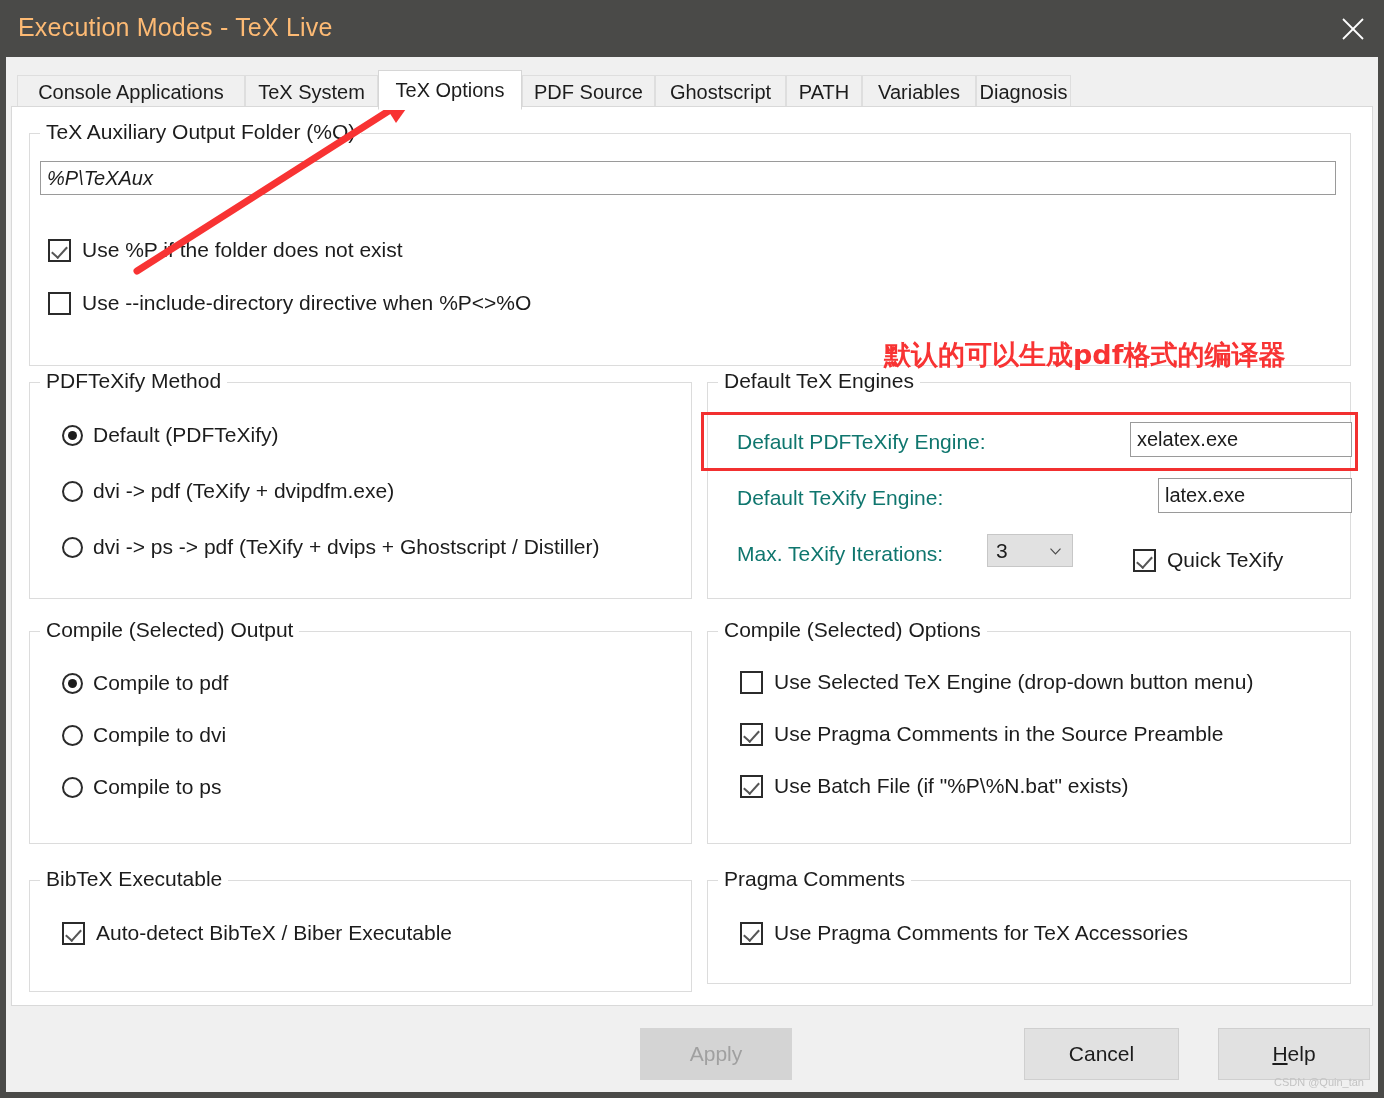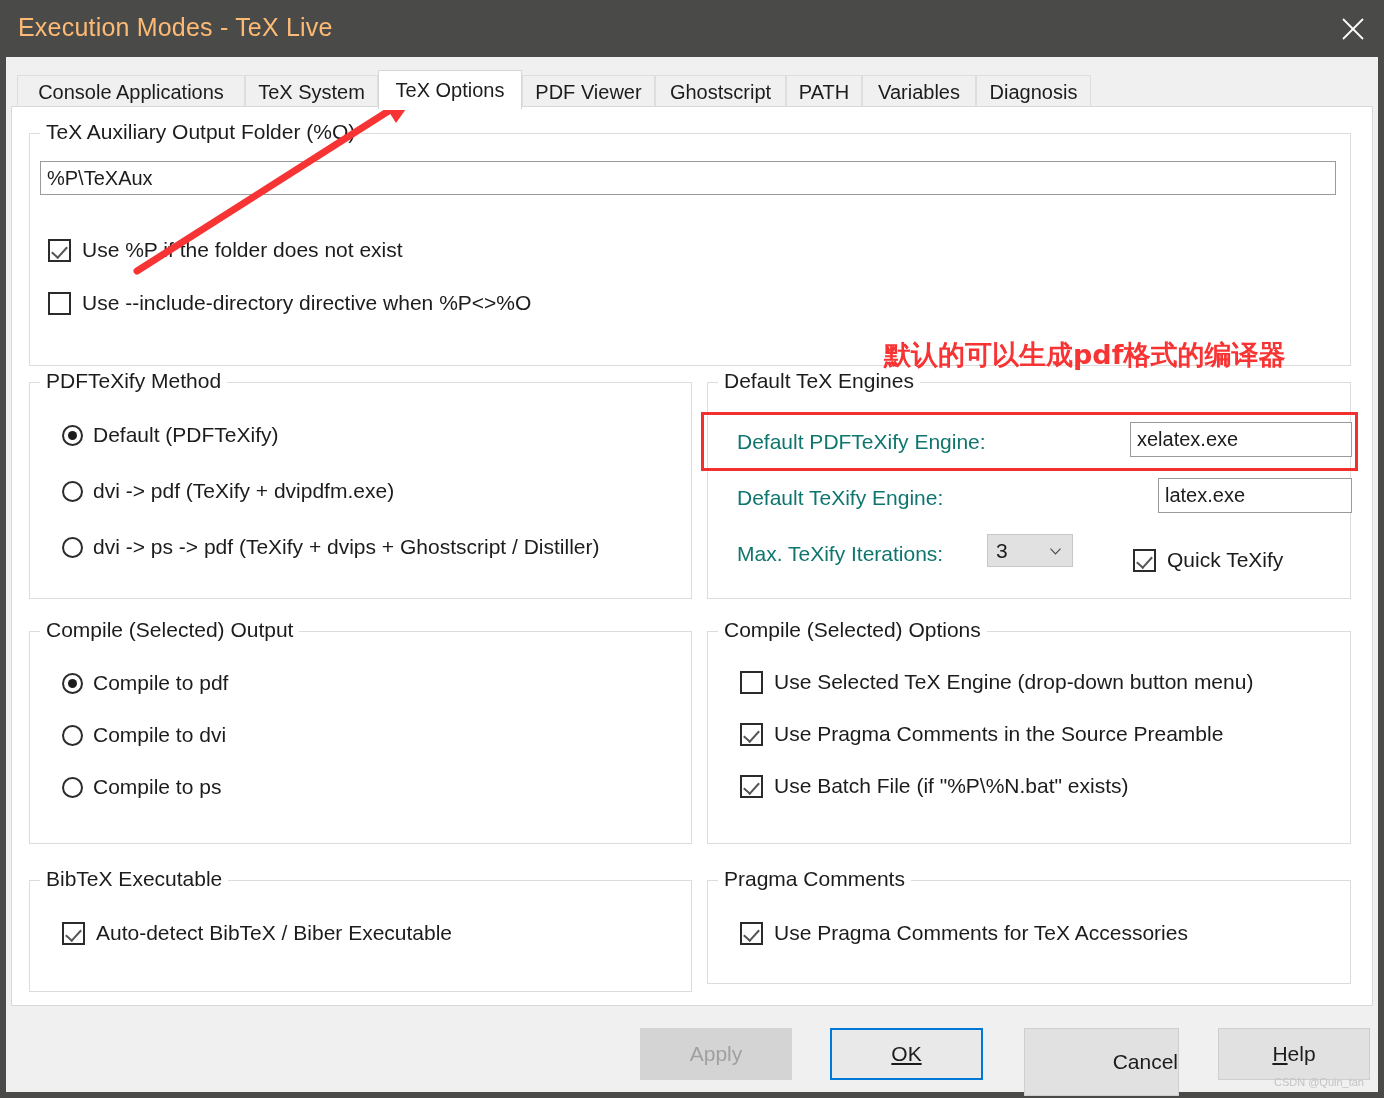--- a/index.html
+++ b/index.html
@@ -284,42 +284,42 @@
       <div class="tab" style="left:6px;width:228px;">
         <span>Console Applications</span>
         </div>
       <div class="tab" style="left:234px;width:133px;">
         <span>TeX System</span>
         </div>
       <div class="tab active" style="left:367px;width:144px;">
         <span>TeX Options</span>
         </div>
       <div class="tab" style="left:511px;width:133px;">
-        <span>PDF Viewer</span>
+        <span>PDF Source</span>
         </div>
       <div class="tab" style="left:644px;width:131px;">
         <span>Ghostscript</span>
         </div>
       <div class="tab" style="left:775px;width:76px;">
         <span>PATH</span>
         </div>
       <div class="tab" style="left:851px;width:114px;">
         <span>Variables</span>
         </div>
-      <div class="tab" style="left:965px;width:115px;">
+      <div class="tab" style="left:965px;width:95px;">
         <span>Diagnosis</span>
         </div>
     </div>
 
     <div class="tabpanel">
 
       <div class="group" style="left:17px; top:26px; width:1322px; height:233px;">
         <div class="group-title">TeX Auxiliary Output Folder (%O)</div>
 
-        <input class="textbox" type="text" style="left: 10px; top: 27px; width: 1296px; height: 34px;" value="%P\TeXAux">
+        <input class="textbox" type="text" style="left: 10px; top: 27px; width: 1296px; height: 34px; font-style: italic;" value="%P\TeXAux">
 
         <div class="cb-row" style="left:18px; top:104px;">
           <span class="cbox checked"></span>
           <span class="cb-label">Use %P if the folder does not exist</span>
         </div>
 
         <div class="cb-row" style="left:18px; top:157px;">
           <span class="cbox"></span>
           <span class="cb-label">Use --include-directory directive when %P&lt;&gt;%O</span>
         </div>
@@ -413,24 +413,21 @@
           <span class="cbox checked"></span>
           <span class="cb-label">Use Pragma Comments for TeX Accessories</span>
         </div>
       </div>
 
     </div>
 
     <div class="btn disabled" style="left:634px; top:971px; width:152px; height:52px;">
       <span>Apply</span>
     </div>
-    <div class="btn default" style="left:824px; top:971px; width:153px; height:52px;">
-      <u>OK</u>
-    </div>
-    <div class="btn" style="left:1018px; top:971px; width:155px; height:68px;justify-content:flex-end;">
+    <div class="btn" style="left:1018px; top:971px; width:155px; height:52px;">
       <span>Cancel</span>
     </div>
     <div class="btn" style="left:1212px; top:971px; width:152px; height:52px;">
       <span><u>H</u>elp</span>
     </div>
 
     <div class="watermark">CSDN @Quin_tan</div>
 
   </div>
 

